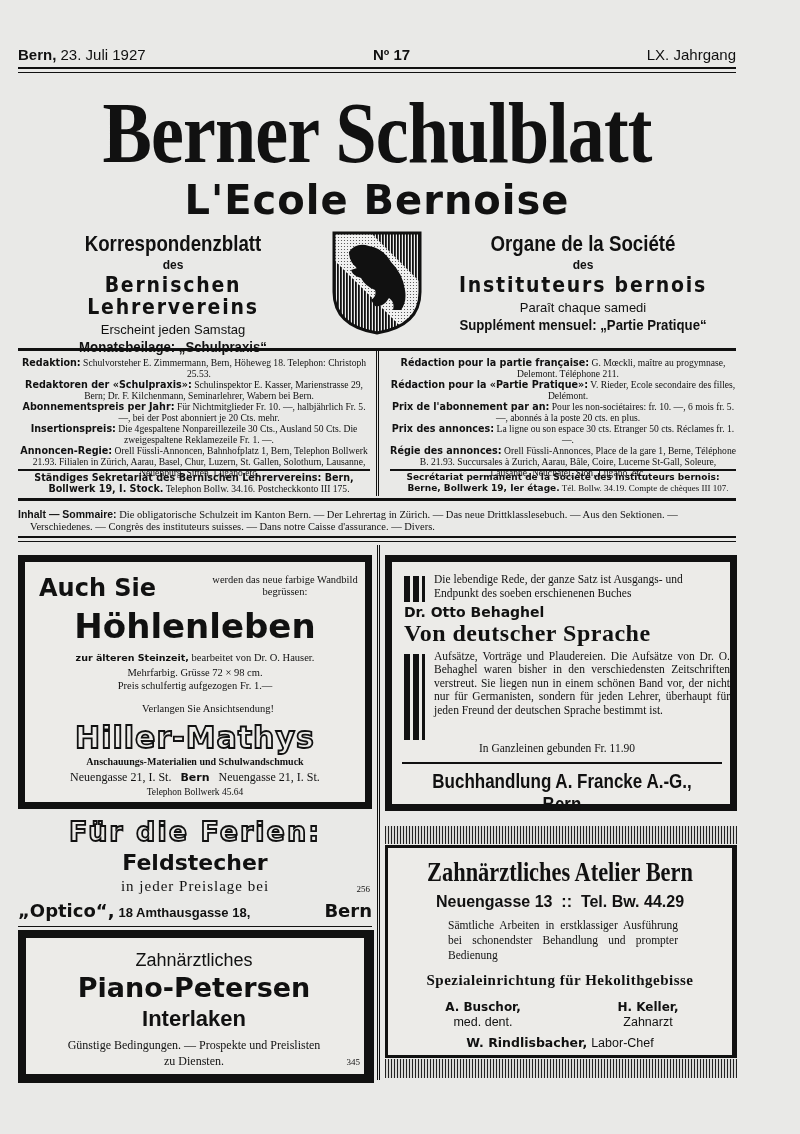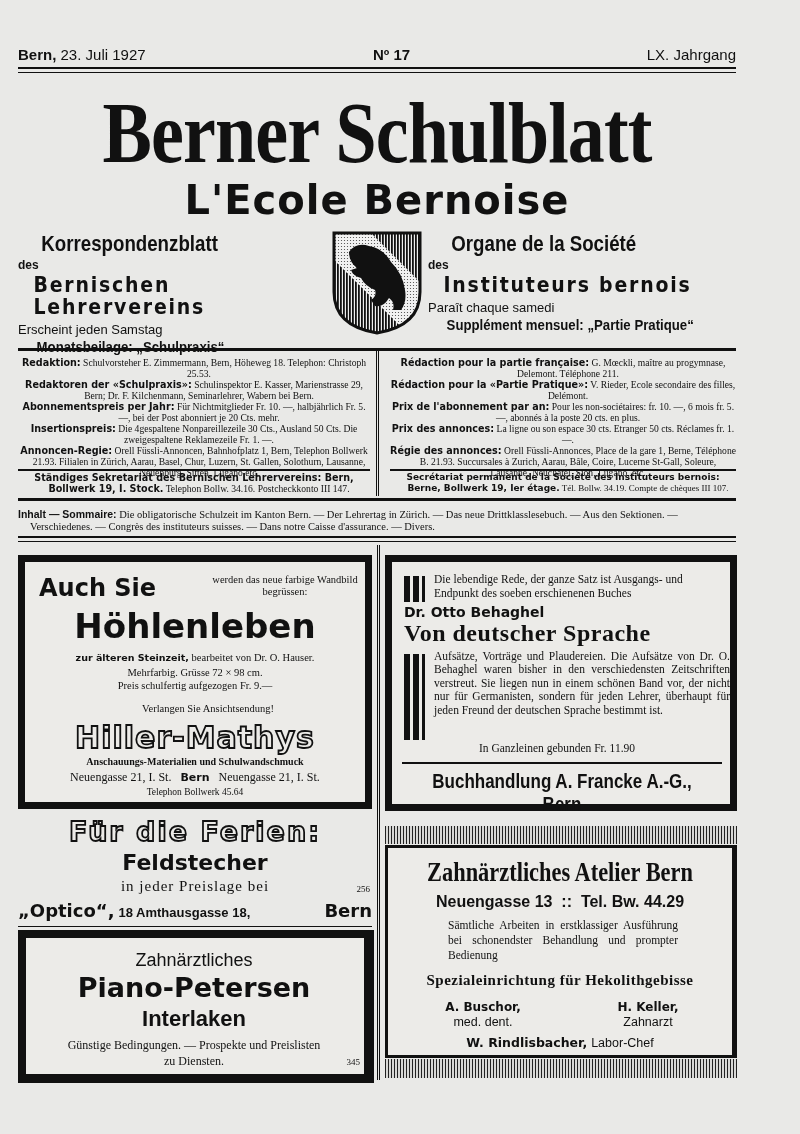--- a/index.html
+++ b/index.html
@@ -19,21 +19,21 @@
   .topline { left:18px; top:46px; width:718px; height:20px; font-size:15px; }
   .topline .l { position:absolute; left:0; top:0; }
   .topline .c { position:absolute; left:355px; top:0; font-weight:bold; }
   .topline .r { position:absolute; right:0; top:0; }
   .rule2 { left:18px; width:718px; border-top:2px solid #111; }
   .rule1 { left:18px; width:718px; border-top:1px solid #111; }
 
   .mast { left:18px; top:90px; width:718px; text-align:center; font-size:86px; font-weight:bold; line-height:1; letter-spacing:-1px; transform:scaleX(0.86); transform-origin:center; font-family:"Liberation Serif", serif; }
   .sub { left:18px; top:180px; width:718px; text-align:center; font-size:40px; font-weight:900; line-height:1; font-family:"DejaVu Sans", sans-serif; letter-spacing:1px; }
 
-  .colhead { width:310px; line-height:1.05; }
+  .colhead { width:310px; text-align:center; line-height:1.05; }
   .colhead .h1 { font-size:22px; font-weight:bold; transform:scaleX(0.85); }
   .colhead .des { font-size:12px; font-weight:bold; margin-top:4px; }
   .colhead .h2 { font-size:21px; font-weight:bold; letter-spacing:2px; margin-top:2px; font-family:"DejaVu Sans", sans-serif; transform:scaleX(0.9);}
   .colhead .p { font-size:13px; margin-top:5px; }
   .colhead .m { font-size:15px; font-weight:bold; margin-top:3px; transform:scaleX(0.88); }
 
   .crest { left:331px; top:230px; width:92px; height:106px; }
 
   .info { font-size:9.6px; line-height:11px;text-align:center; }
   .info .e { text-indent:-10px; padding-left:10px; }
@@ -116,21 +116,21 @@
 
 <div class="abs info" style="left:18px; top:357px; width:352px;">
   <div class="e"><b>Redaktion:</b> <span>Schulvorsteher E. Zimmermann, Bern, Höheweg 18. Telephon: Christoph 25.53.</span></div>
   <div class="e"><b>Redaktoren der «Schulpraxis»:</b> <span>Schulinspektor E. Kasser, Marienstrasse 29, Bern; Dr. F. Kilchenmann, Seminarlehrer, Wabern bei Bern.</span></div>
   <div class="e"><b>Abonnementspreis per Jahr:</b> <span>Für Nichtmitglieder Fr. 10. —, halbjährlich Fr. 5. —, bei der Post abonniert je 20 Cts. mehr.</span></div>
   <div class="e"><b>Insertionspreis:</b> <span>Die 4gespaltene Nonpareillezeile 30 Cts., Ausland 50 Cts. Die zweigespaltene Reklamezeile Fr. 1. —.</span></div>
   <div class="e"><b>Annoncen-Regie:</b> <span>Orell Füssli-Annoncen, Bahnhofplatz 1, Bern, Telephon Bollwerk 21.93. Filialen in Zürich, Aarau, Basel, Chur, Luzern, St. Gallen, Solothurn, Lausanne, Neuenburg, Sitten, Lugano etc.</span></div>
 </div>
 <div class="abs" style="left:18px; top:469px; width:352px; border-top:2px solid #111;"></div>
 <div class="abs info" style="left:18px; top:472px; width:352px;">
-  <div class="e"><b>Ständiges Sekretariat des Bernischen Lehrervereins: Bern, Bollwerk 19, I. Stock.</b> <span>Telephon Bollw. 34.16. Postcheckkonto III 147.</span></div>
+  <div class="e"><b>Ständiges Sekretariat des Bernischen Lehrervereins: Bern, Bollwerk 19, I. Stock.</b> <span>Telephon Bollw. 34.16. Postcheckkonto III 175.</span></div>
 </div>
 
 <div class="abs vsep" style="left:376px; top:350px; height:146px; border-left:3px double #111;"></div>
 
 <div class="abs info" style="left:390px; top:357px; width:346px;">
   <div class="e"><b>Rédaction pour la partie française:</b> <span>G. Mœckli, maître au progymnase, Delemont. Téléphone 211.</span></div>
   <div class="e"><b>Rédaction pour la «Partie Pratique»:</b> <span>V. Rieder, Ecole secondaire des filles, Delémont.</span></div>
   <div class="e"><b>Prix de l'abonnement par an:</b> <span>Pour les non-sociétaires: fr. 10. —, 6 mois fr. 5. —, abonnés à la poste 20 cts. en plus.</span></div>
   <div class="e"><b>Prix des annonces:</b> <span>La ligne ou son espace 30 cts. Etranger 50 cts. Réclames fr. 1. —.</span></div>
   <div class="e"><b>Régie des annonces:</b> <span>Orell Füssli-Annonces, Place de la gare 1, Berne, Téléphone B. 21.93. Succursales à Zurich, Aarau, Bâle, Coire, Lucerne St-Gall, Soleure, Lausanne, Neuchâtel, Sion, Lugano, etc.</span></div>
@@ -150,21 +150,21 @@
 
 <div class="abs box box-heavy" style="left:18px; top:555px; width:354px; height:254px;">
   <div style="position:absolute; left:14px; top:12px; font-size:24px;" class="heavy">Auch Sie</div>
   <div style="position:absolute; left:185px; top:12px; width:150px; font-size:10.5px; line-height:12px; text-align:center;" class="serif">werden das neue farbige Wandbild begrüssen:</div>
   <div style="position:absolute; left:0; width:340px; top:44px; font-size:34px; text-align:center;" class="heavy">Höhlenleben</div>
   <div style="position:absolute; left:0; width:340px; top:90px; font-size:10.5px; text-align:center;">
     <b class="heavy" style="font-size:9.5px;">zur älteren Steinzeit,</b> <span>bearbeitet von Dr. O. Hauser.</span>
   </div>
   <div class="ctr" style="position:absolute; left:0; width:340px; top:104px; font-size:10.5px; line-height:13px;">
     <div>Mehrfarbig. Grüsse 72 × 98 cm.</div>
-    <div>Preis schulfertig aufgezogen Fr. 9.—</div>
+    <div>Preis schulfertig aufgezogen Fr. 1.—</div>
     <div style="margin-top:10px;padding-left:26px;">Verlangen Sie Ansichtsendung!</div>
   </div>
   <div class="outline ctr" style="position:absolute; left:0; width:340px; top:158px; font-size:30px; letter-spacing:1px;">Hiller-Mathys</div>
   <div class="ctr" style="position:absolute; left:0; width:340px; top:194px; font-size:10px; font-weight:bold;">Anschauungs-Materialien und Schulwandschmuck</div>
   <div class="ctr" style="position:absolute; left:0; width:340px; top:208px; font-size:12px;">
     <span>Neuengasse 21, I. St.</span>
     <b class="heavy" style="font-size:11px; margin:0 6px;">Bern</b>
     <span>Neuengasse 21, I. St.</span>
   </div>
   <div class="ctr" style="position:absolute; left:0; width:340px; top:225px; font-size:9.5px;">Telephon Bollwerk 45.64</div>

